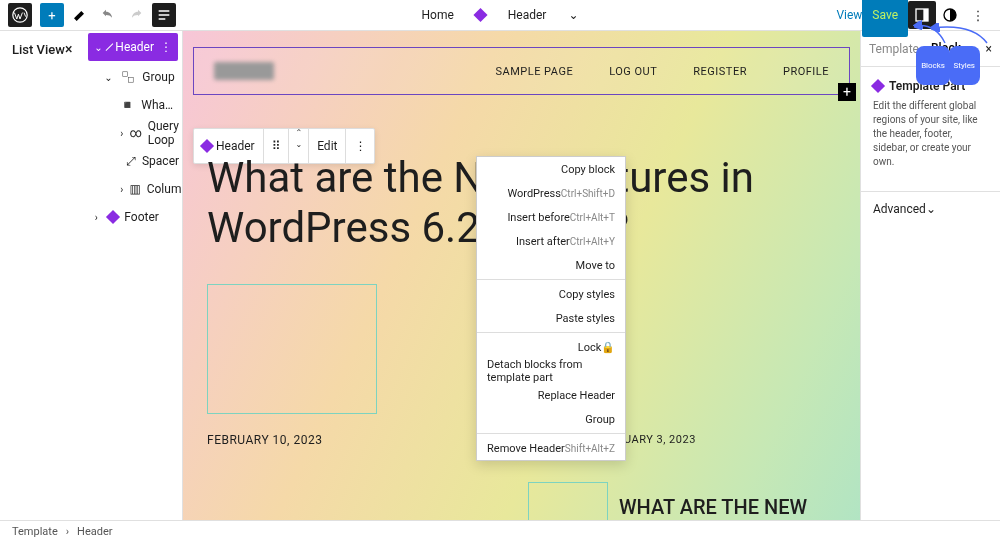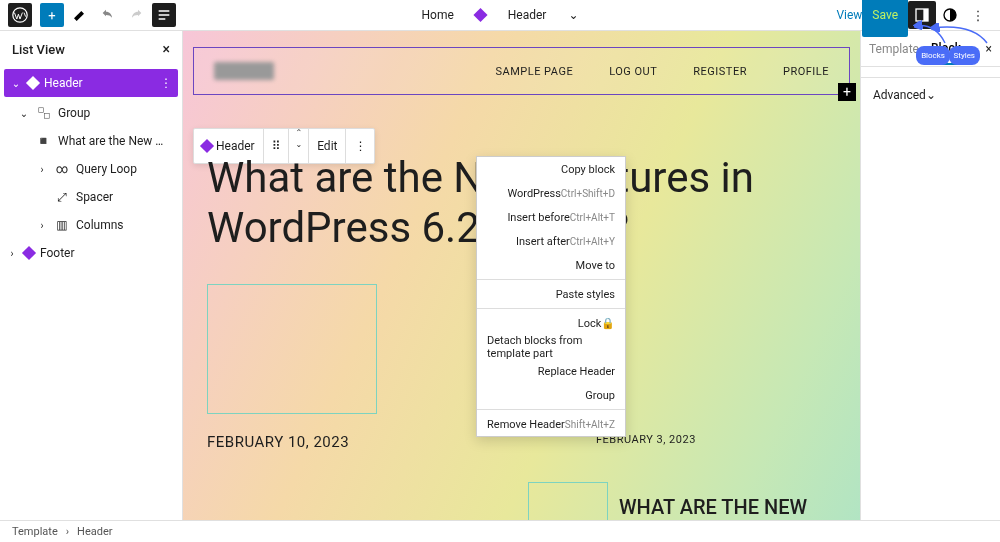--- a/index.html
+++ b/index.html
@@ -10,62 +10,62 @@
 .tb-btn{width:24px;height:24px;display:flex;align-items:center;justify-content:center;margin:0 2px;border-radius:2px;cursor:pointer}
 .tb-btn.add{background:#007cba;color:#fff}
 .tb-btn.dark{background:#1e1e1e;color:#fff}
 .tb-center{position:absolute;left:50%;transform:translateX(-50%);display:flex;align-items:center;gap:22px;font-size:12px}
 .tb-right{margin-left:auto;display:flex;align-items:center;gap:0}
 .view-btn{color:#007cba;font-size:12px;cursor:pointer}
 .save-btn{background:#007cba;color:#bef264;padding:15px 10px;border-radius:2px;font-size:12px;cursor:pointer}
 .icon-btn{width:28px;height:28px;display:flex;align-items:center;justify-content:center;border-radius:2px;cursor:pointer}
 .icon-btn.active{background:#1e1e1e;color:#fff}
 .main{display:flex;height:511px}
-.sidebar-left{width:183px;border-right:1px solid #e0e0e0;background:#fff;display:flex;flex-direction:column}
+.sidebar-left{width:183px;border-right:1px solid #e0e0e0;background:#fff;display:flex;flex-direction:row}
 .sl-header{height:36px;display:flex;align-items:center;justify-content:space-between;padding:0 12px;font-size:13px;font-weight:500}
 .sl-close{cursor:pointer;font-size:14px}
 .tree{flex:1;overflow:auto;font-size:12px}
 .tree-item{height:28px;display:flex;align-items:center;padding:0 6px;cursor:pointer;gap:6px}
 .tree-item.selected{background:#8a2be2;color:#fff;border-radius:2px;margin:2px 4px}
 .tree-item .chev{width:12px;text-align:center;font-size:10px}
 .tree-item .ico{width:16px;display:flex;align-items:center;justify-content:center}
 .tree-item.lvl1{padding-left:18px}
 .tree-item.lvl2{padding-left:36px}
 .tree-item .dots{margin-left:auto;color:#fff}
 .canvas{flex:1;position:relative;background:linear-gradient(115deg,#f7c6d8 0%,#f5d9a8 35%,#e8e89b 60%,#c6e8b5 85%,#b0e4c4 100%)}
 .hdr-block{position:absolute;top:16px;left:10px;right:10px;height:48px;border:1px solid #6b46c1;background:#fff1;display:flex;align-items:center;padding:0 20px}
 .hdr-logo{width:60px;height:18px;background:#999;filter:blur(2px);border-radius:2px}
 .hdr-nav{margin-left:auto;display:flex;gap:36px;font-size:11px;letter-spacing:.5px}
 .add-blk{position:absolute;top:52px;right:4px;width:18px;height:18px;background:#000;color:#fff;display:flex;align-items:center;justify-content:center;font-size:14px;cursor:pointer}
 .block-tb{position:absolute;top:97px;left:10px;height:36px;background:#fff;border:1px solid #ddd;display:flex;align-items:center;border-radius:2px;box-shadow:0 2px 6px rgba(0,0,0,.1)}
 .bt-seg{height:100%;display:flex;align-items:center;padding:0 8px;border-right:1px solid #ddd;gap:4px;font-size:12px}
 .bt-seg:last-child{border-right:none}
 .title-txt{position:absolute;top:122px;left:24px;font-size:42px;font-weight:400;line-height:1.2}
-.date1{position:absolute;top:402px;left:24px;font-size:15px;letter-spacing:.5px}
+.date1{position:absolute;top:402px;left:24px;font-size:12px;letter-spacing:.5px}
 .date2{position:absolute;top:402px;left:413px;font-size:11px;letter-spacing:.5px}
 .box1{position:absolute;top:253px;left:24px;width:170px;height:130px;border:1px solid #7dd3c0;background:transparent}
 .box2{position:absolute;top:451px;left:345px;width:80px;height:60px;border:1px solid #7dd3c0}
 .sub-title{position:absolute;top:463px;left:436px;font-size:20px;font-weight:500;line-height:1.3;max-width:260px}
 .ctx-menu{position:absolute;top:125px;left:293px;width:150px;background:#fff;border:1px solid #ccc;box-shadow:0 4px 12px rgba(0,0,0,.15);font-size:11px}
 .ctx-item{height:24px;display:flex;align-items:center;justify-content:flex-end;padding:0 10px;cursor:pointer}
 .ctx-sep{height:1px;background:#ddd;margin:2px 0}
 .ctx-item .sc{color:#888;font-size:10px}
 .sidebar-right{width:140px;border-left:1px solid #e0e0e0;background:#fff;padding:0}
 .sr-tabs{display:flex;height:36px;border-bottom:1px solid #e0e0e0;align-items:center;padding:0 8px;gap:12px;font-size:12px;position:relative}
 .sr-tabs .tab{cursor:pointer;padding:8px 0}
 .sr-tabs .tab.active{border-bottom:2px solid #007cba;font-weight:500;color:#000}
 .sr-tabs .tab.inactive{color:#888}
 .sr-close{margin-left:auto;cursor:pointer}
 .sr-body{padding:12px}
 .sr-title{display:flex;align-items:center;gap:6px;font-size:12px;font-weight:600;margin-bottom:6px}
 .sr-desc{font-size:10px;color:#555;line-height:1.4}
 .sr-adv{border-top:1px solid #e0e0e0;padding:10px 12px;font-size:12px;display:flex;justify-content:flex-start;align-items:center;cursor:pointer;margin-top:10px}
 .footer-bc{position:absolute;bottom:0;left:0;right:0;height:22px;background:#fff;border-top:1px solid #e0e0e0;display:flex;align-items:center;padding:0 12px;font-size:11px;color:#555;gap:8px}
 .arrow-ann{position:absolute;stroke:#4a6cf7;fill:none;stroke-width:1.5}
-.badge{position:absolute;background:#4a6cf7;color:#fff;font-size:8px;padding:5px 5px;border-radius:8px}
+.badge{position:absolute;background:#4a6cf7;color:#fff;font-size:8px;padding:15px 5px;border-radius:8px}
 .tp-icon{width:14px;height:14px;background:#8a2be2;transform:rotate(45deg);display:inline-block}
 .tp-icon.sm{width:10px;height:10px}
 svg.ic{width:16px;height:16px}
 </style>
 </head>
 <body>
 
 <div class="topbar">
   <div class="wp-logo">
       <svg viewBox="0 0 20 20" width="16" height="16">
@@ -216,20 +216,23 @@
         </div>
       <div class="ctx-item">
           <span>Insert after</span>
           <span class="sc">Ctrl+Alt+Y</span>
         </div>
       <div class="ctx-item">
           <span>Move to</span>
         </div>
       <div class="ctx-sep"></div>
       <div class="ctx-item">
+          <span>Copy styles</span>
+        </div>
+      <div class="ctx-item">
           <span>Paste styles</span>
         </div>
       <div class="ctx-sep"></div>
       <div class="ctx-item">
           <span>Lock</span>
           <span>🔒</span>
         </div>
       <div class="ctx-item">
           <span>Detach blocks from template part</span>
         </div>
@@ -245,20 +248,27 @@
           <span class="sc">Shift+Alt+Z</span>
         </div>
     </div>
   </div>
 
   <div class="sidebar-right">
     <div class="sr-tabs">
       <span class="tab inactive">Template</span>
       <span class="tab active">Block</span>
       <span class="sr-close">×</span>
+    </div>
+    <div class="sr-body">
+      <div class="sr-title">
+        <span class="tp-icon sm"></span>
+        <span>Template Part</span>
+      </div>
+      <div class="sr-desc">Edit the different global regions of your site, like the header, footer, sidebar, or create your own.</div>
     </div>
     <div class="sr-adv">
       <span>Advanced</span>
       <span>⌄</span>
     </div>
   </div>
 </div>
 
 <svg class="arrow-ann" style="top:18px;right:8px" width="70" height="30">
     <path d="M65 25 Q 50 5 10 10" marker-end="url(#ah)"></path>

